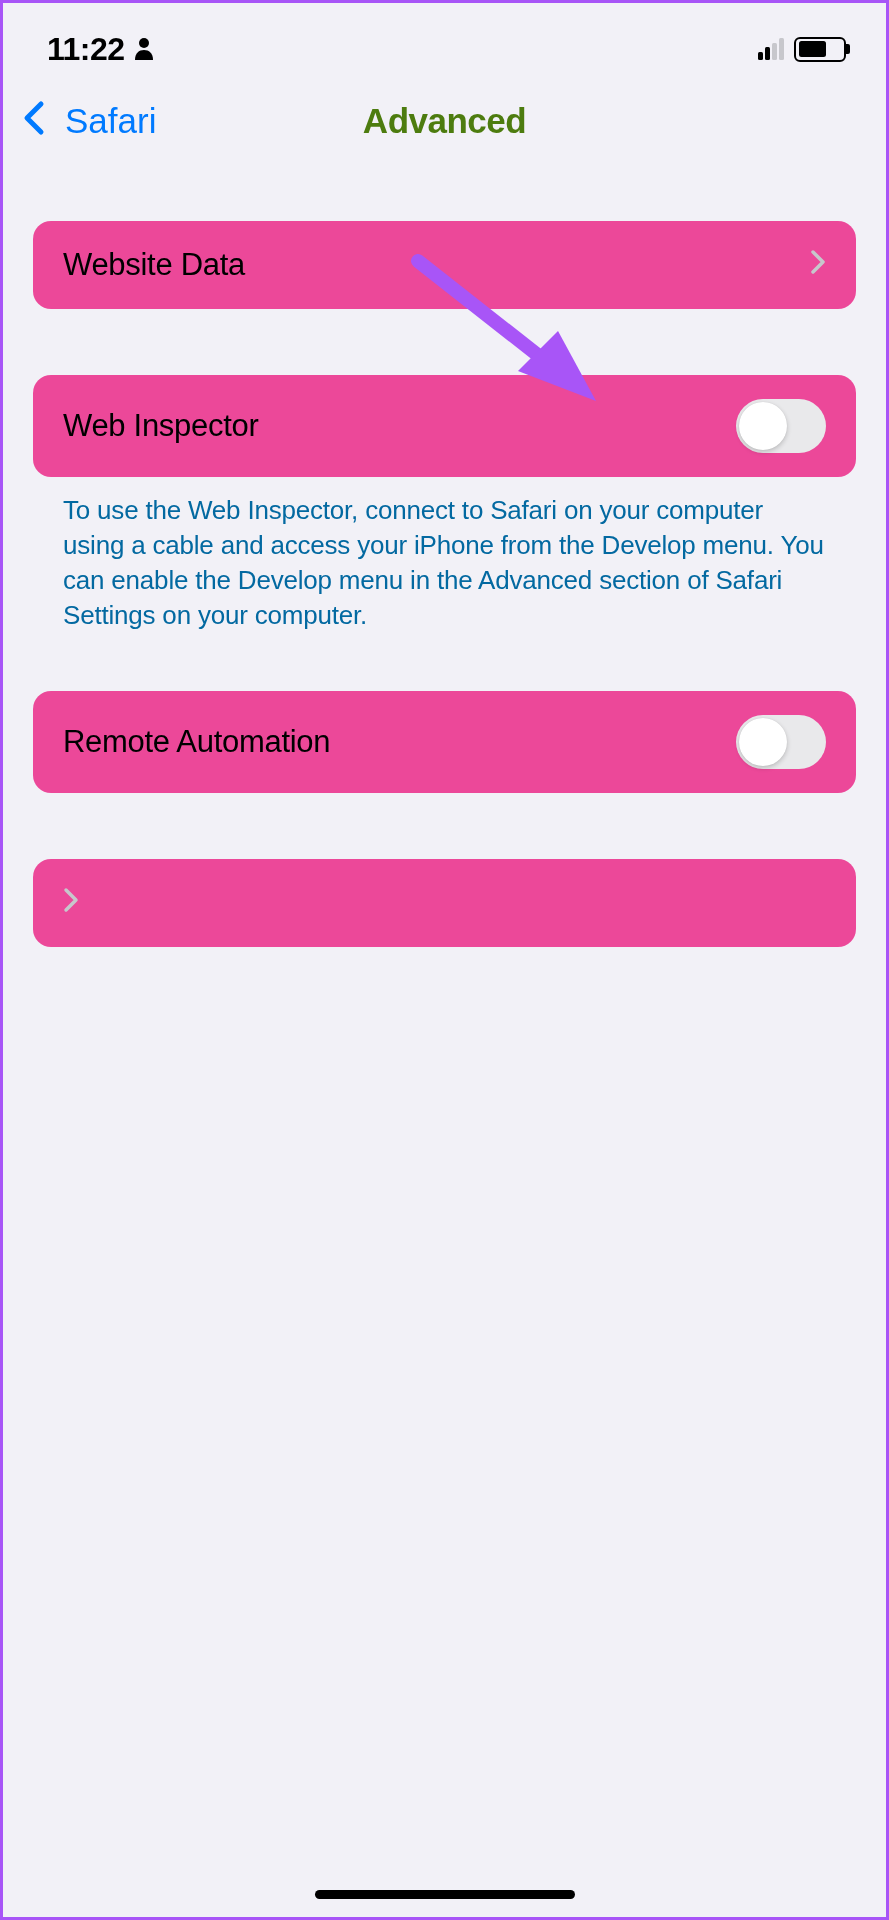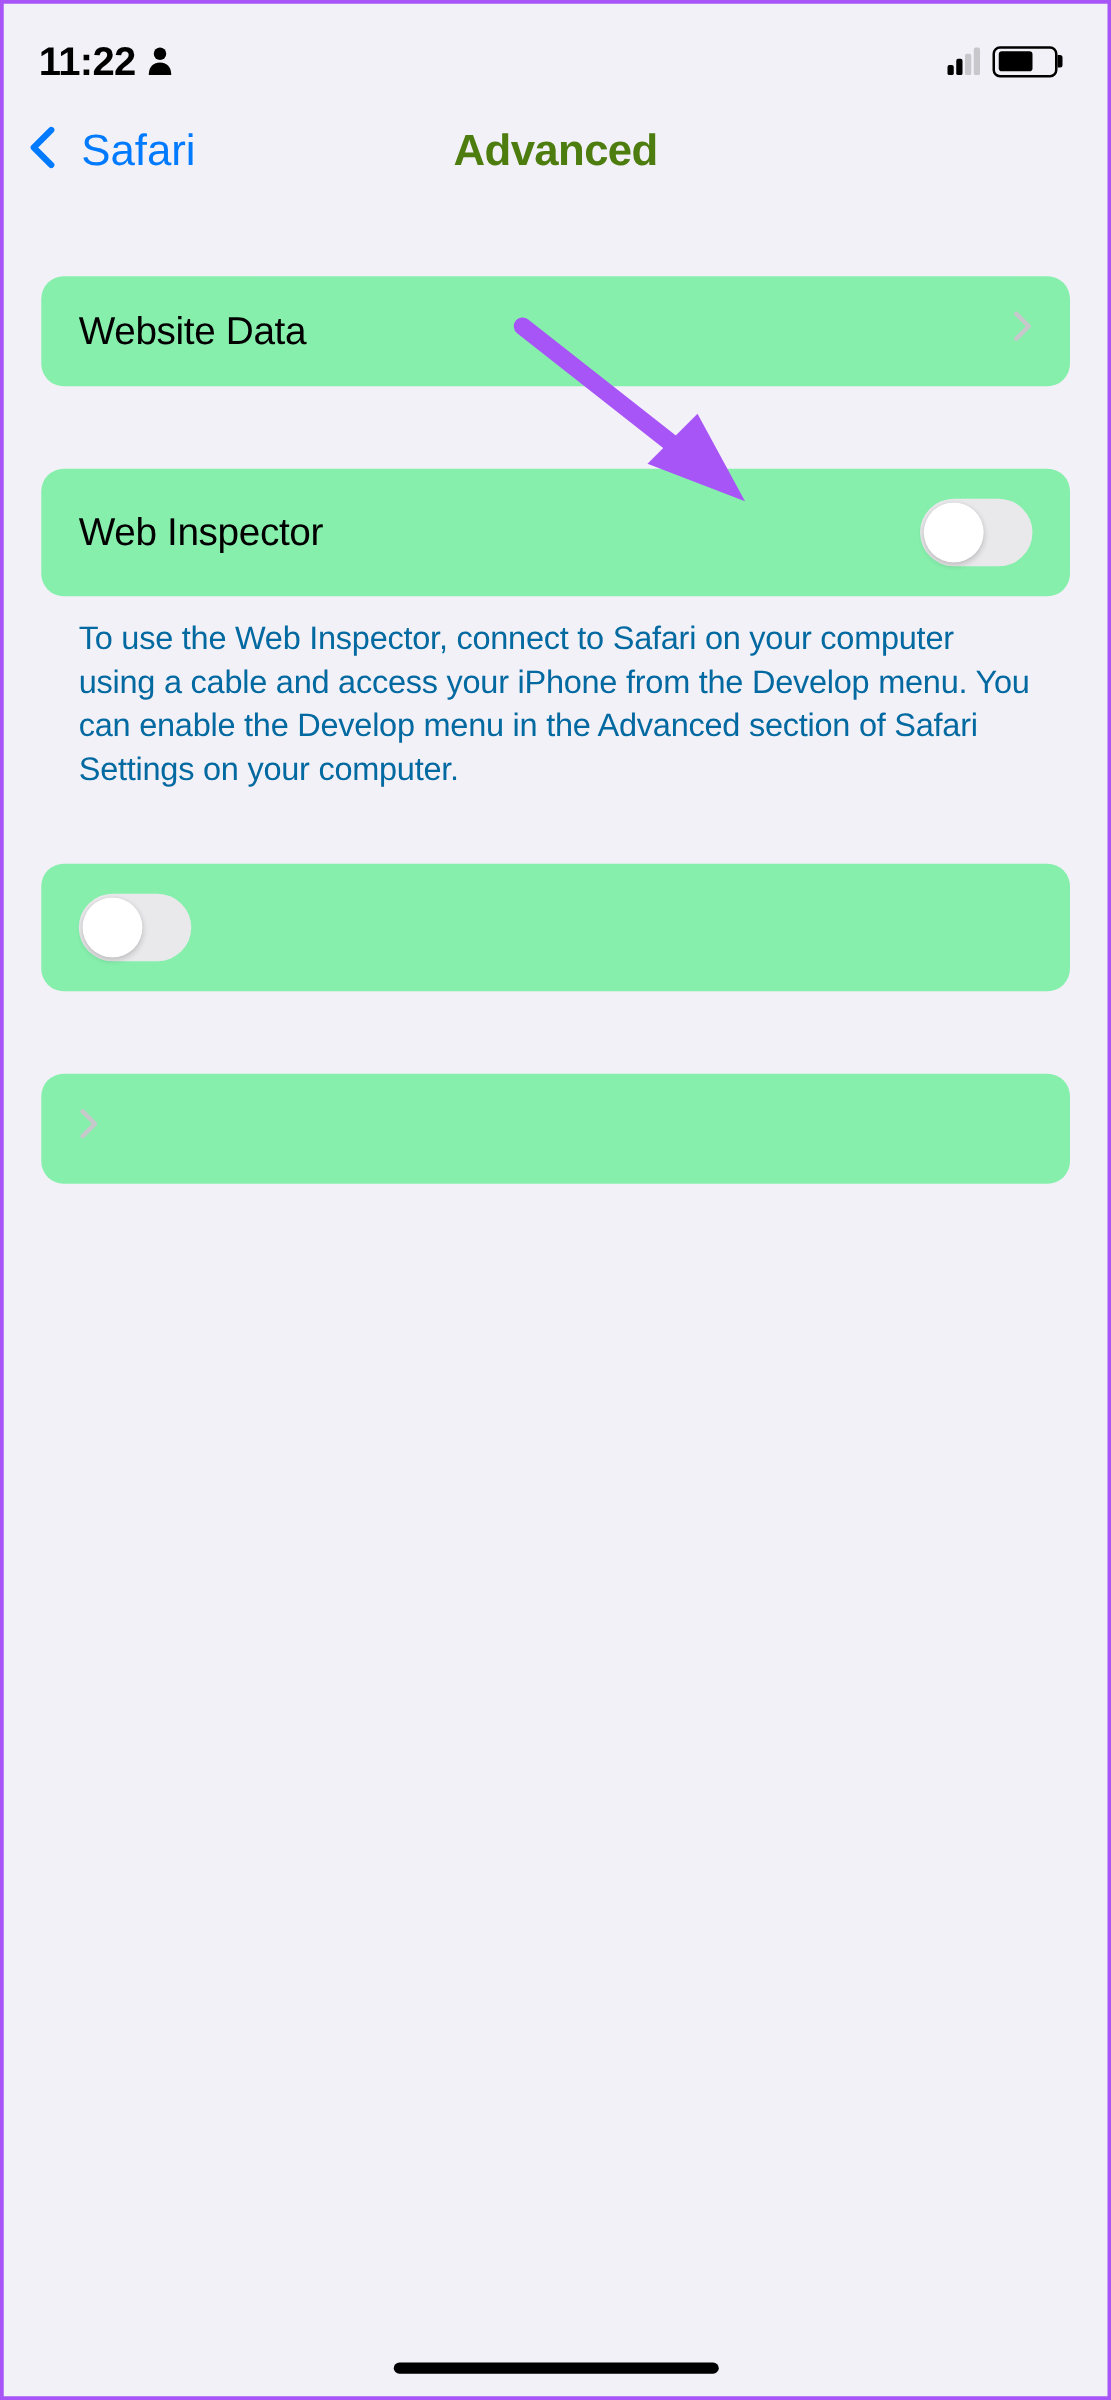--- a/index.html
+++ b/index.html
@@ -18,21 +18,21 @@
     border: 3px solid #a855f7;
     width: 889px;
     height: 1920px;
     position: relative;
     overflow: hidden;
   }
   .status-bar {
     display: flex;
     justify-content: space-between;
     align-items: center;
-    padding: 22px 40px 10px 28px;
+    padding: 22px 40px 10px 44px;
     height: 80px;
   }
   .status-left {
     display: flex;
     align-items: center;
     gap: 8px;
     font-size: 32px;
     font-weight: 700;
     letter-spacing: -0.5px;
   }
@@ -111,21 +111,21 @@
     color: #4d7c0f;
     letter-spacing: -0.5px;
   }
   .content {
     padding: 50px 30px 0 30px;
   }
   .group {
     margin-bottom: 66px;
   }
   .row {
-    background: #86efac;
+    background: #ec4899;
     border-radius: 18px;
     padding: 24px 30px;
     display: flex;
     align-items: center;
     justify-content: space-between;
     min-height: 88px;
   }
   .row-label {
     font-size: 31px;
     color: #000;
@@ -251,20 +251,21 @@
       <span class="row-label">Web Inspector</span>
       <div class="toggle off">
         <div class="knob"></div>
       </div>
     </div>
     <div class="footer-text">To use the Web Inspector, connect to Safari on your computer using a cable and access your iPhone from the Develop menu. You can enable the Develop menu in the Advanced section of Safari Settings on your computer.</div>
   </div>
 
   <div class="group">
     <div class="row">
+      <span class="row-label">Remote Automation</span>
       <div class="toggle off">
         <div class="knob"></div>
       </div>
     </div>
   </div>
 
   <div class="group">
     <div class="row">
       <span class="chevron-right">
         <svg width="16" height="26" viewBox="0 0 16 26" fill="none" stroke="#c7c7cc" stroke-width="3.5" stroke-linecap="round" stroke-linejoin="round">

